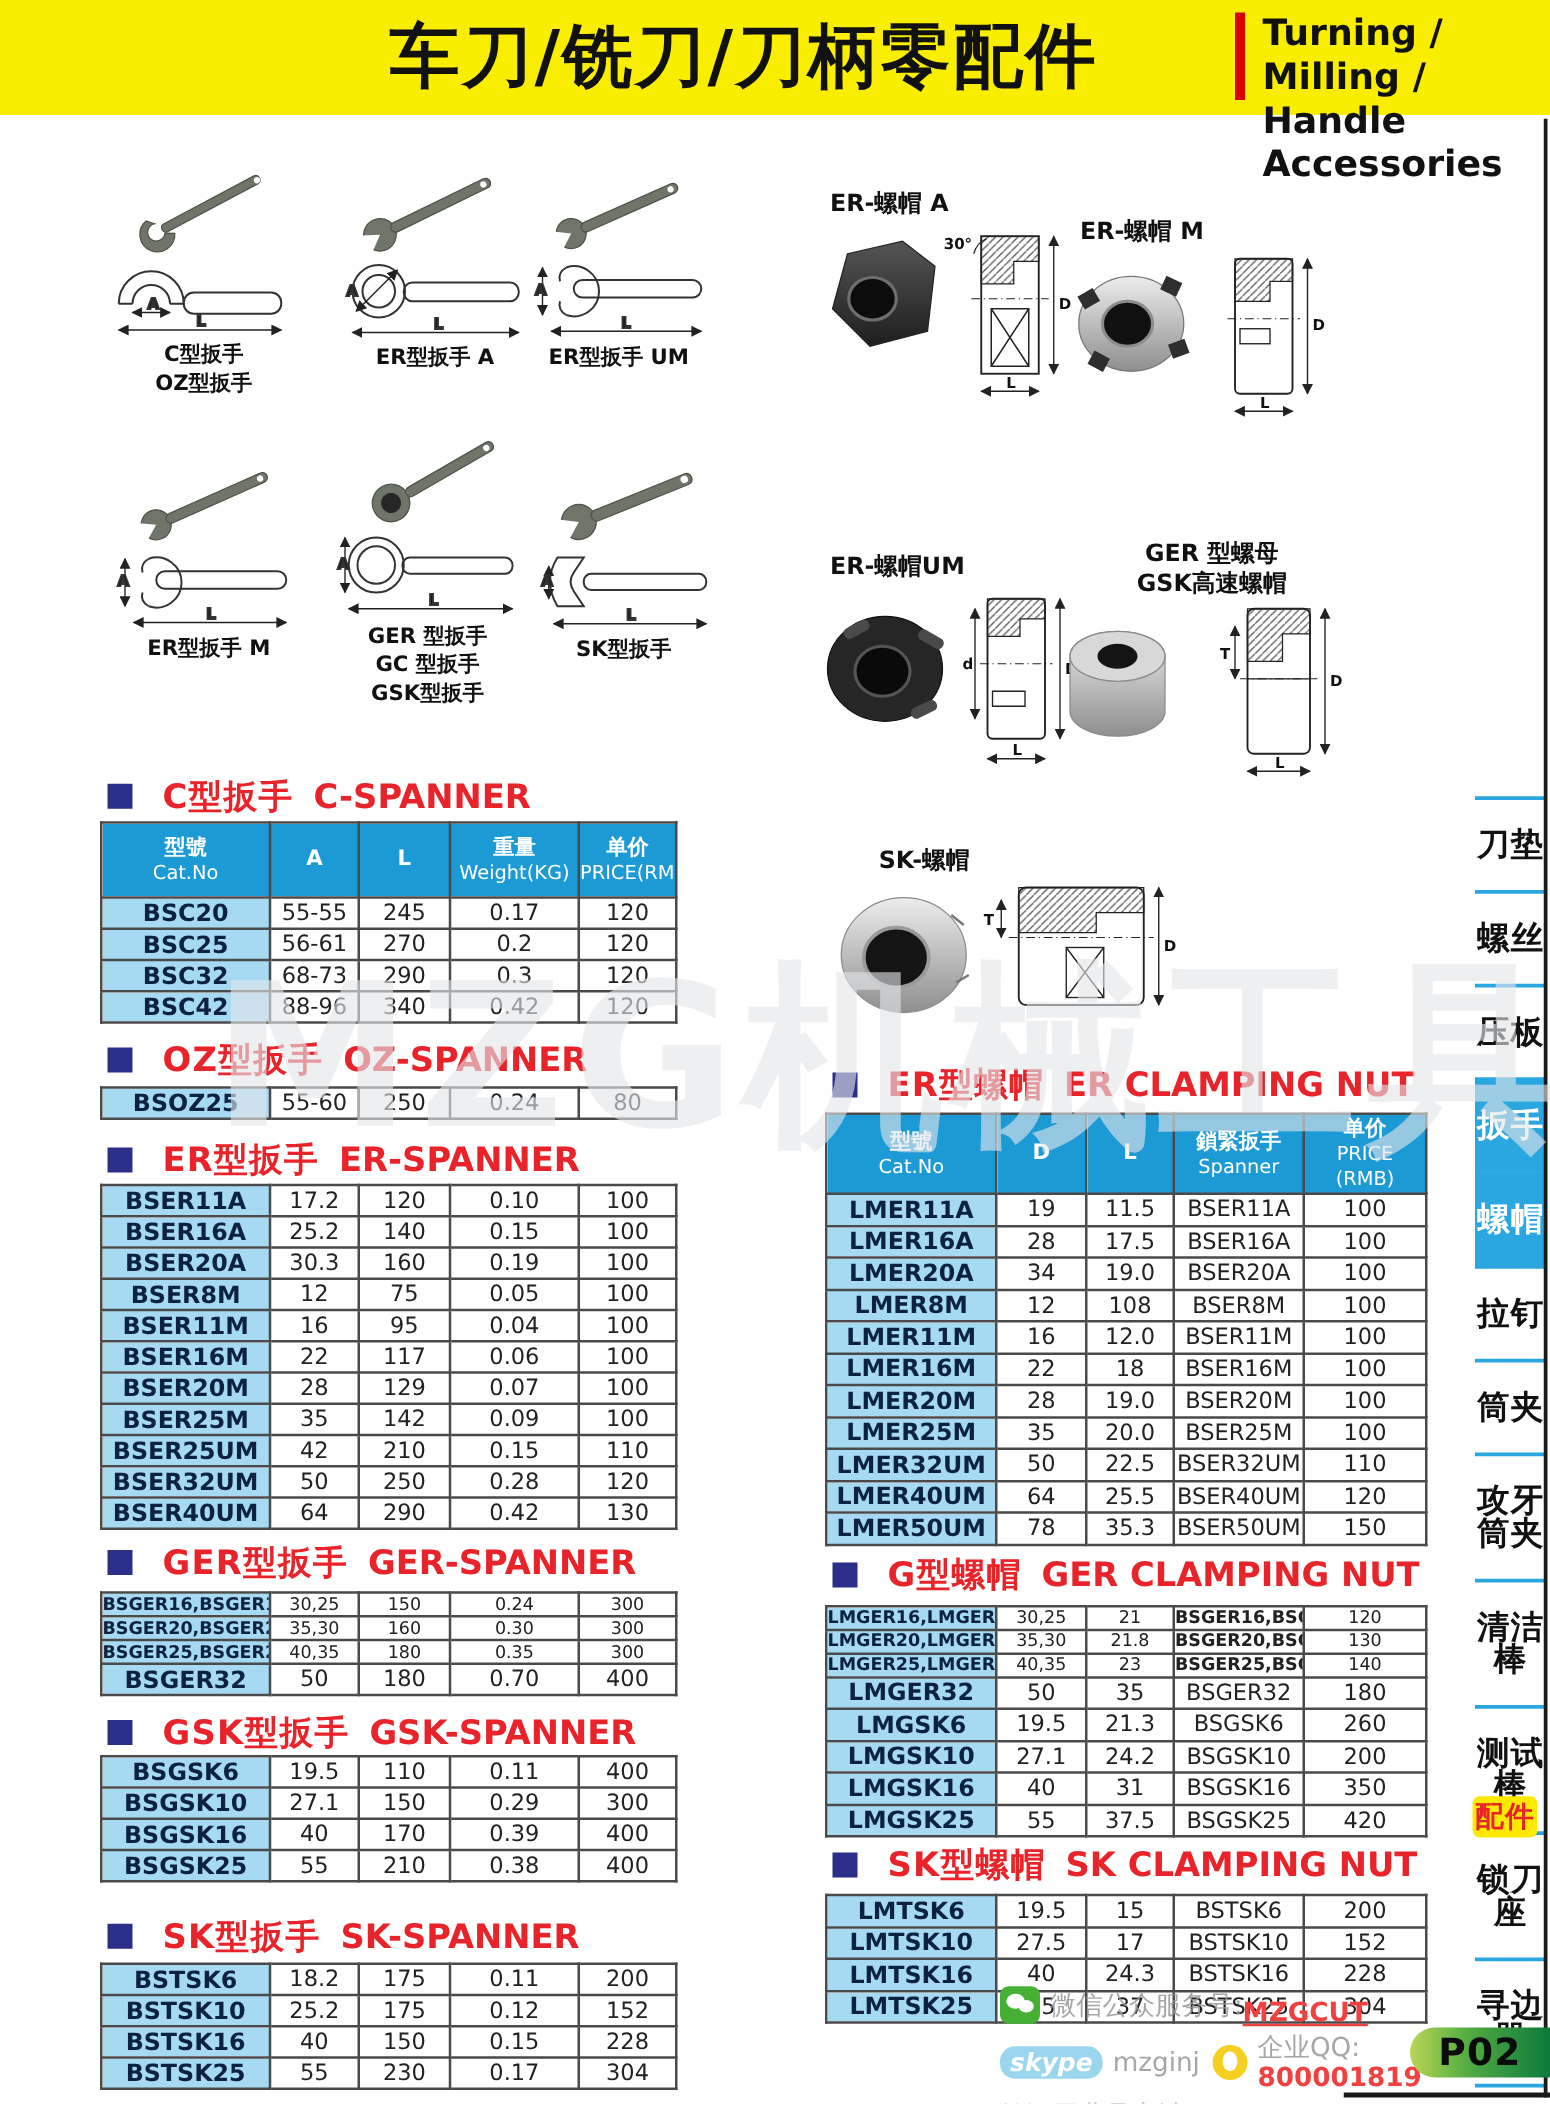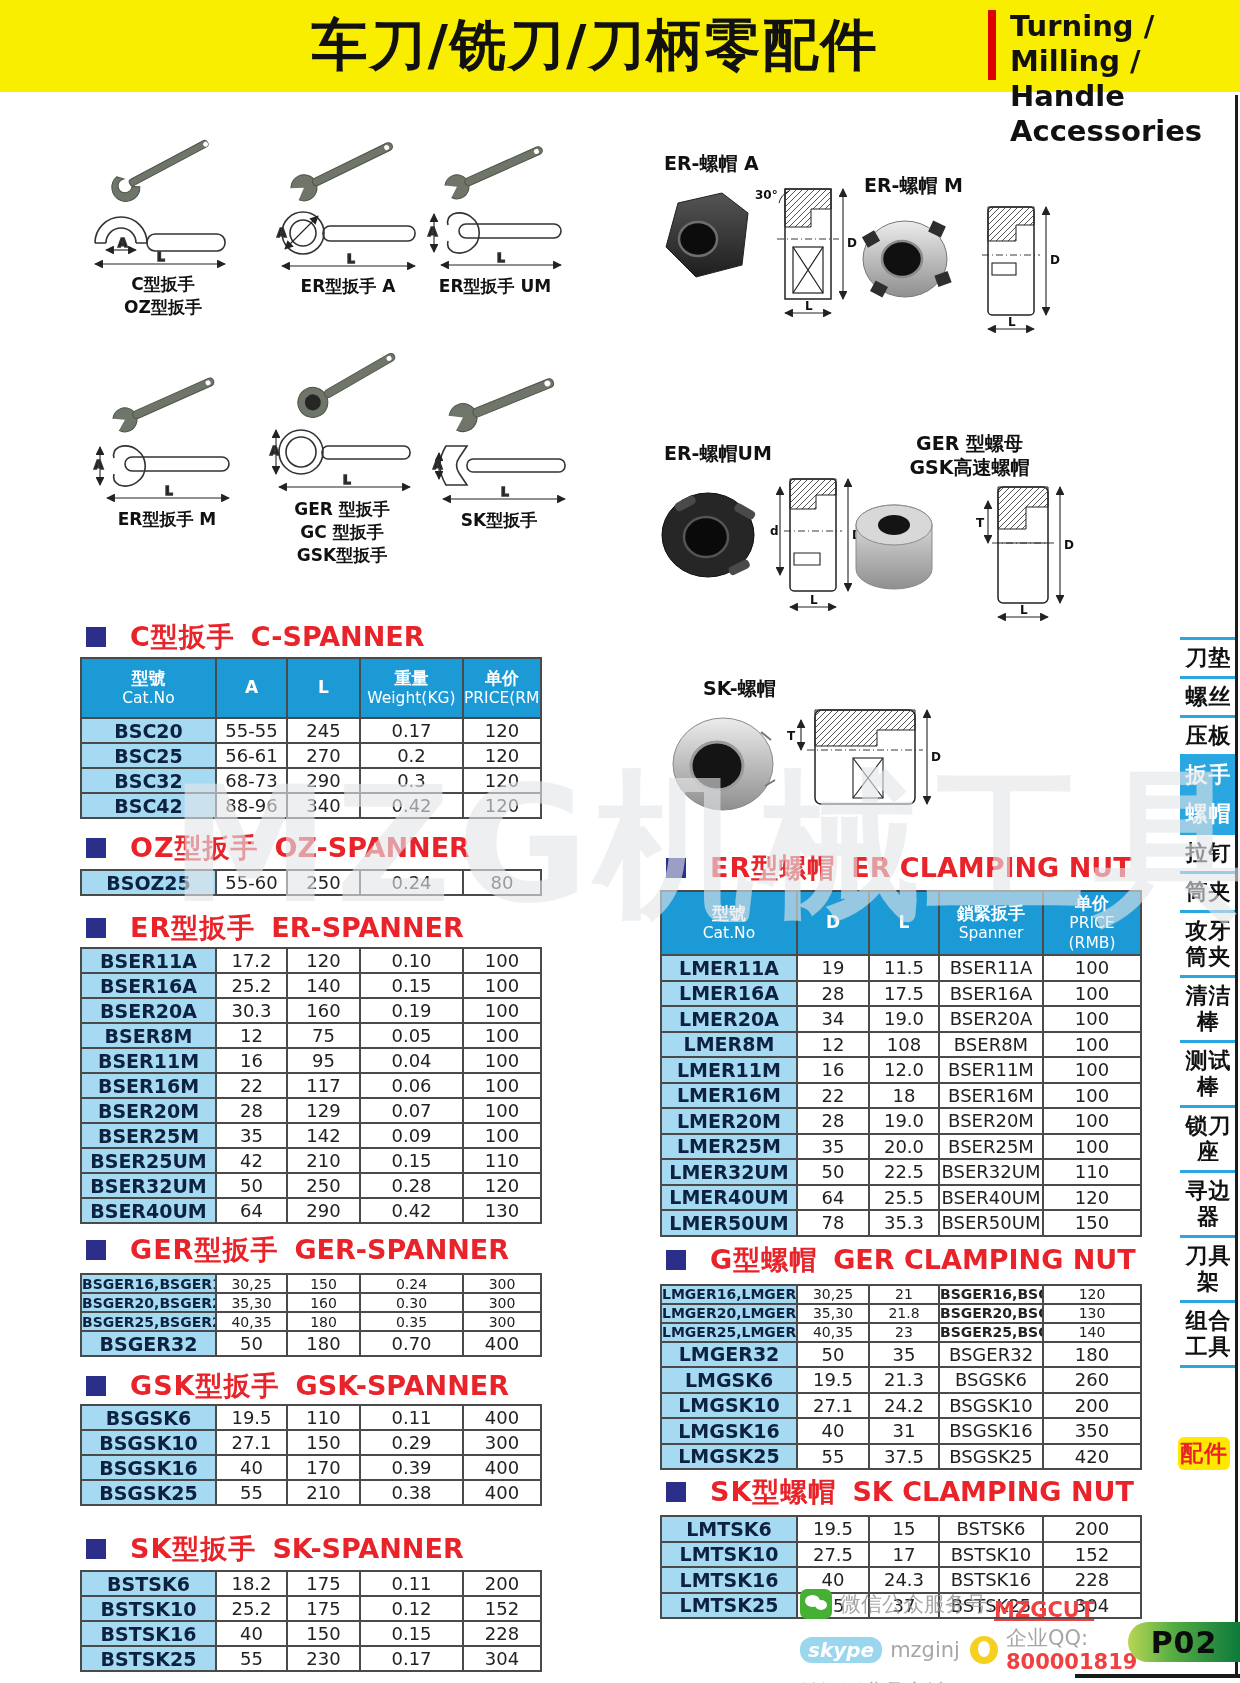--- a/index.html
+++ b/index.html
@@ -32,21 +32,21 @@
   .tbl th,.tbl td{border:2px solid #4A4A4A;padding:0;text-align:center;overflow:hidden;white-space:nowrap;}
   .tbl thead th{background:#1B9AD6;color:#fff;font-size:17px;font-weight:bold;line-height:1.25;}
   .tbl thead .en{font-weight:normal;font-size:15.5px;}
   .tbl td{height:23px;font-size:18px;color:#222;}
   .rtbl td{height:23.5px;}
   .tbl td.cat{background:#A6DAF3;color:#0D2240;font-weight:bold;font-size:19px;}
   .tbl td.small{font-size:11.5px;font-weight:bold;}
   .tbl tr.compact td{height:17px;font-size:14px;}
   
   .sidebar{position:absolute;left:1180px;top:637px;width:57px;border-bottom:3px solid #2AA7E0;}
-  .side-item{border-top:3px solid #2AA7E0;padding:5px 0;text-align:center;font-size:22px;
+  .side-item{border-top:3px solid #2AA7E0;padding:23px 0;text-align:center;font-size:26px;
              font-weight:600;color:#111;line-height:26px;letter-spacing:1px;background:#fff;}
   .side-item.active{background:#2AA7E0;color:#fff;}
   .cat-badge{position:absolute;left:1178px;top:1437px;width:52px;height:33px;background:#FFE900;
              color:#E8232A;font-size:23px;font-weight:bold;display:flex;align-items:center;
              justify-content:center;border-radius:6px;letter-spacing:1px;}
   .vline{position:absolute;left:1235px;top:95px;width:3px;height:1583px;background:#1A1A1A;}
   .bline{position:absolute;left:1075px;top:1674px;width:165px;height:4px;background:#1A1A1A;}
   
   .wm{position:absolute;left:170px;top:740px;font-size:160px;font-weight:bold;white-space:nowrap;
       color:rgba(226,229,233,0.62);letter-spacing:6px;z-index:6;pointer-events:none;}

